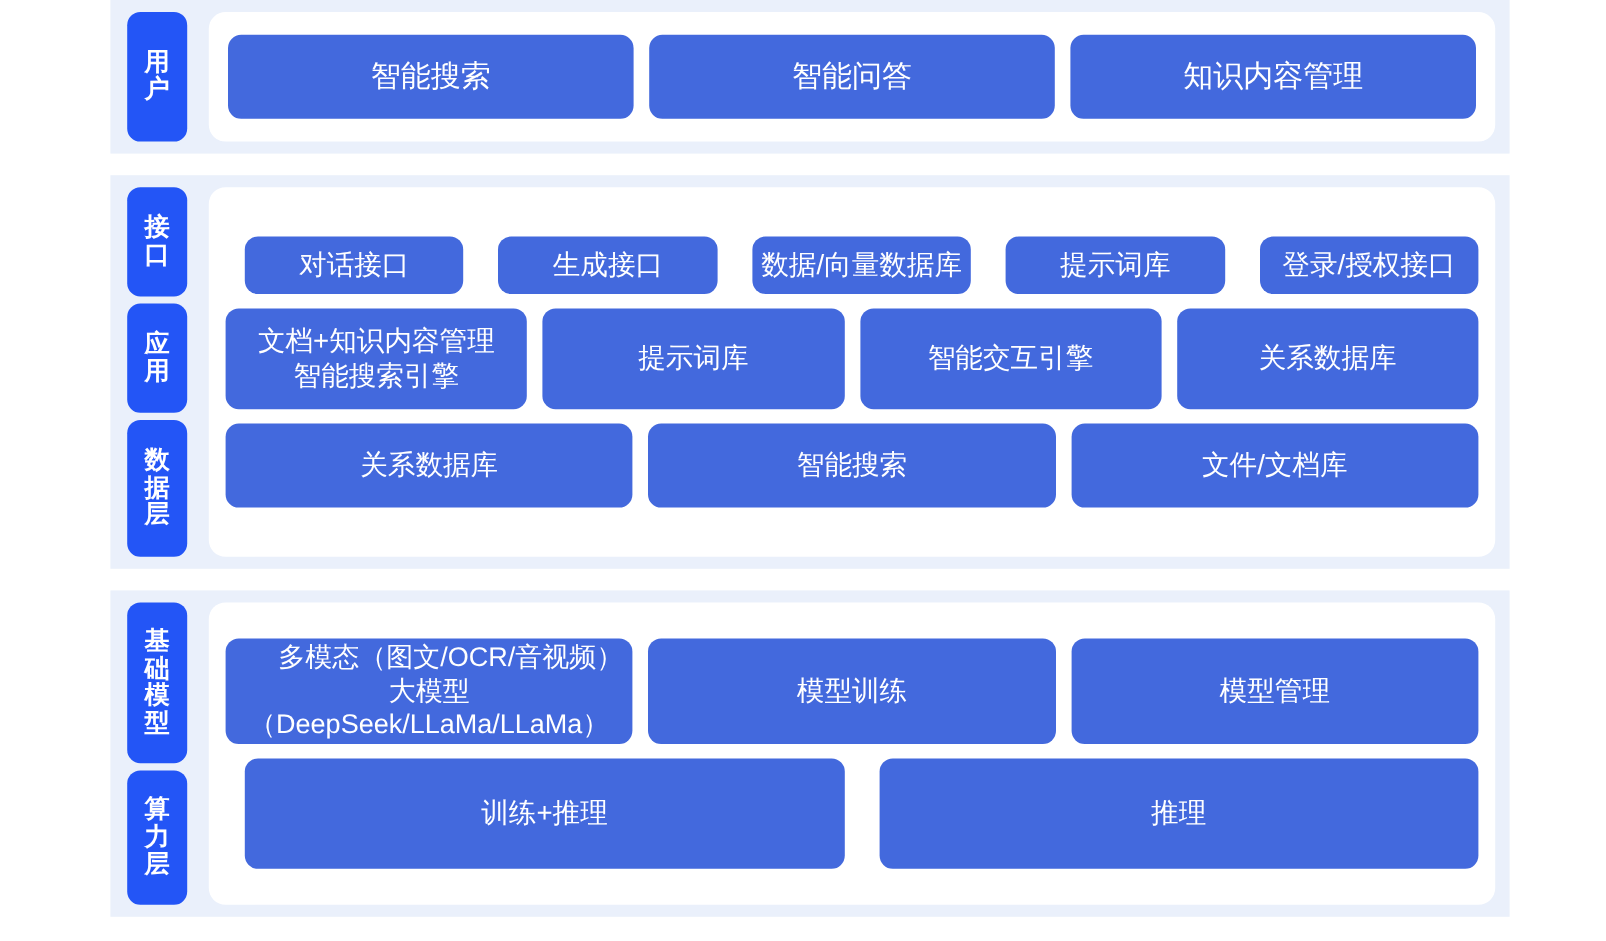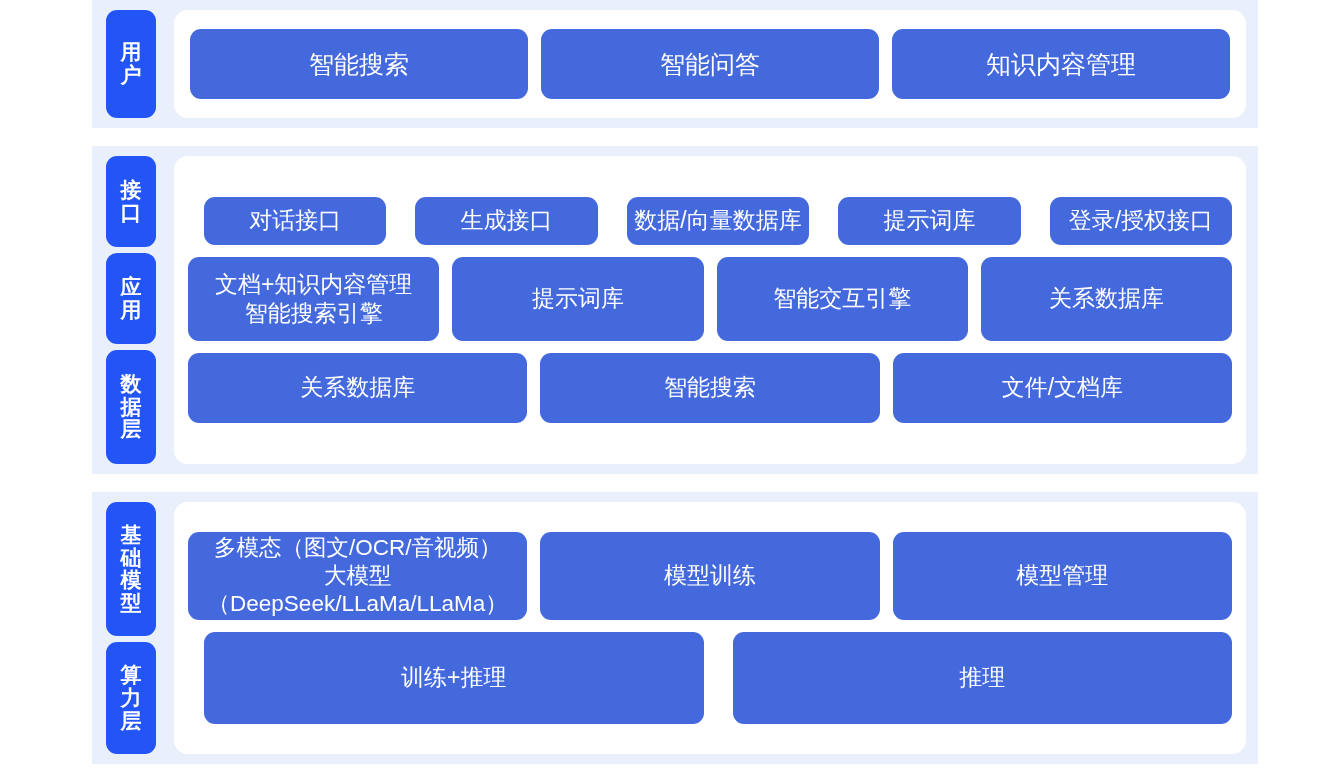--- a/index.html
+++ b/index.html
@@ -114,21 +114,21 @@
   #section-core .row-app .node { height: 84px; }
   #section-core .row-data .node { height: 70px; text-align: center; }
 
   
   #section-infra { height: 272px; }
   #section-infra .section-panel { padding: 14px 14px; gap: 12px; }
   #section-infra .row-model .node { height: 88px; }
   #section-infra .row-compute .node { height: 92px; margin-left: 16px; }
 
   .node.multiline { white-space: normal; }
-  .node-model-multi { font-size: 22.5px; line-height: 1.24; }
+  .node-model-multi { font-size: 22.5px; line-height: 1.24; align-items: flex-end; }
 </style>
 </head>
 <body>
 
 <div class="diagram">
 
   <div class="section" id="section-user">
     <div class="section-labels">
       <div class="layer-chip">
         <span>用</span>

